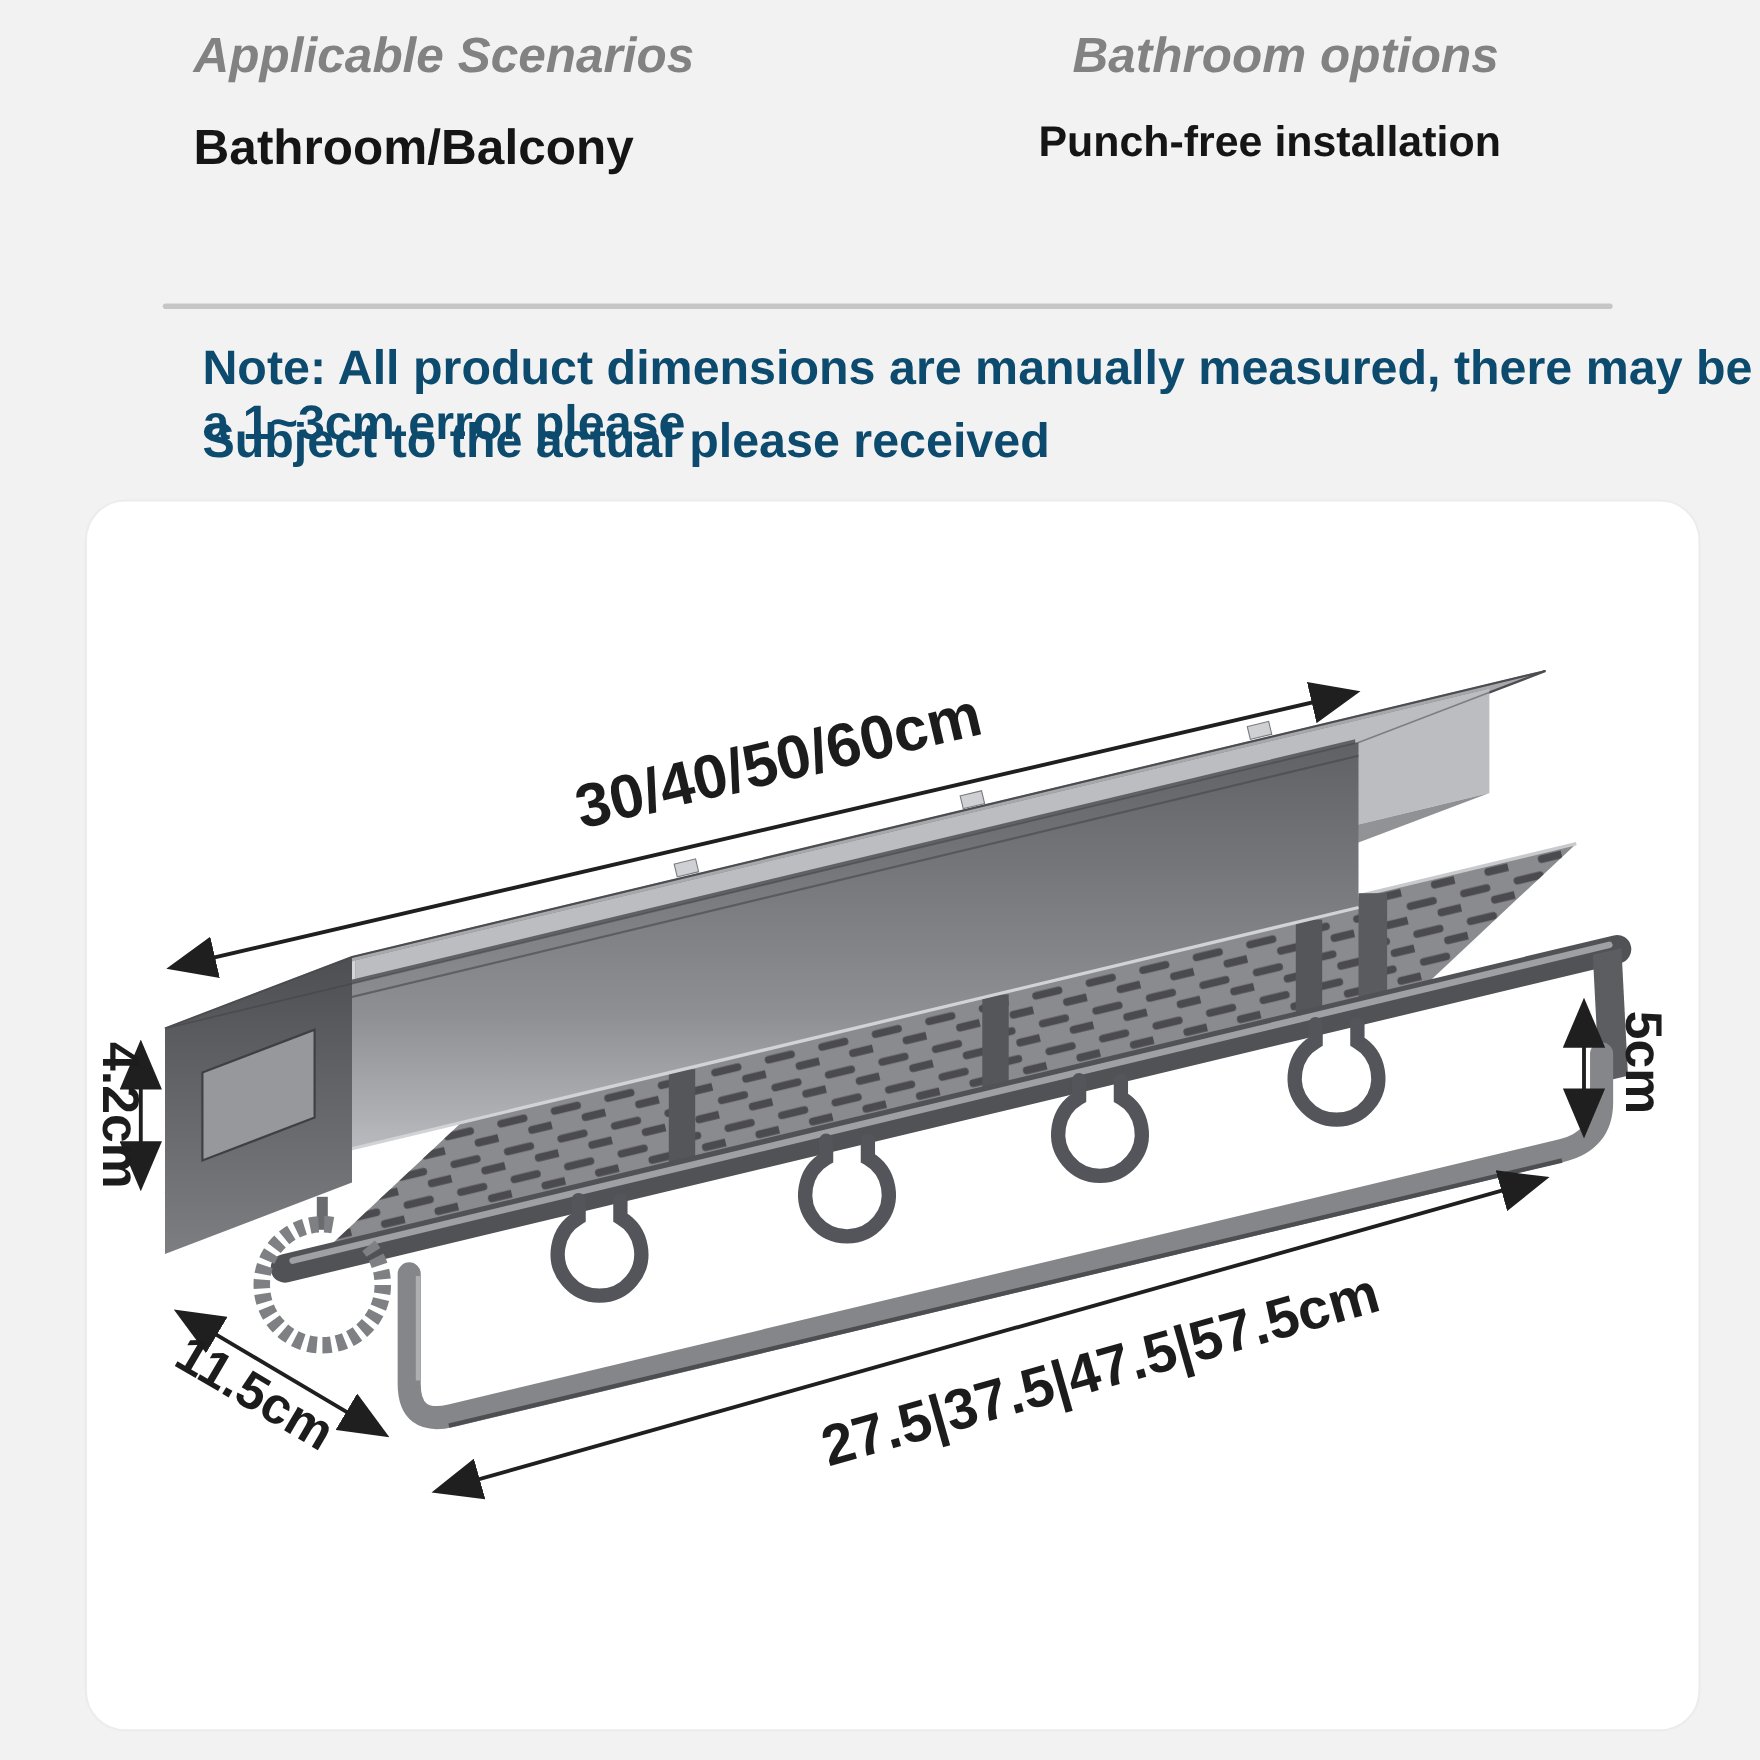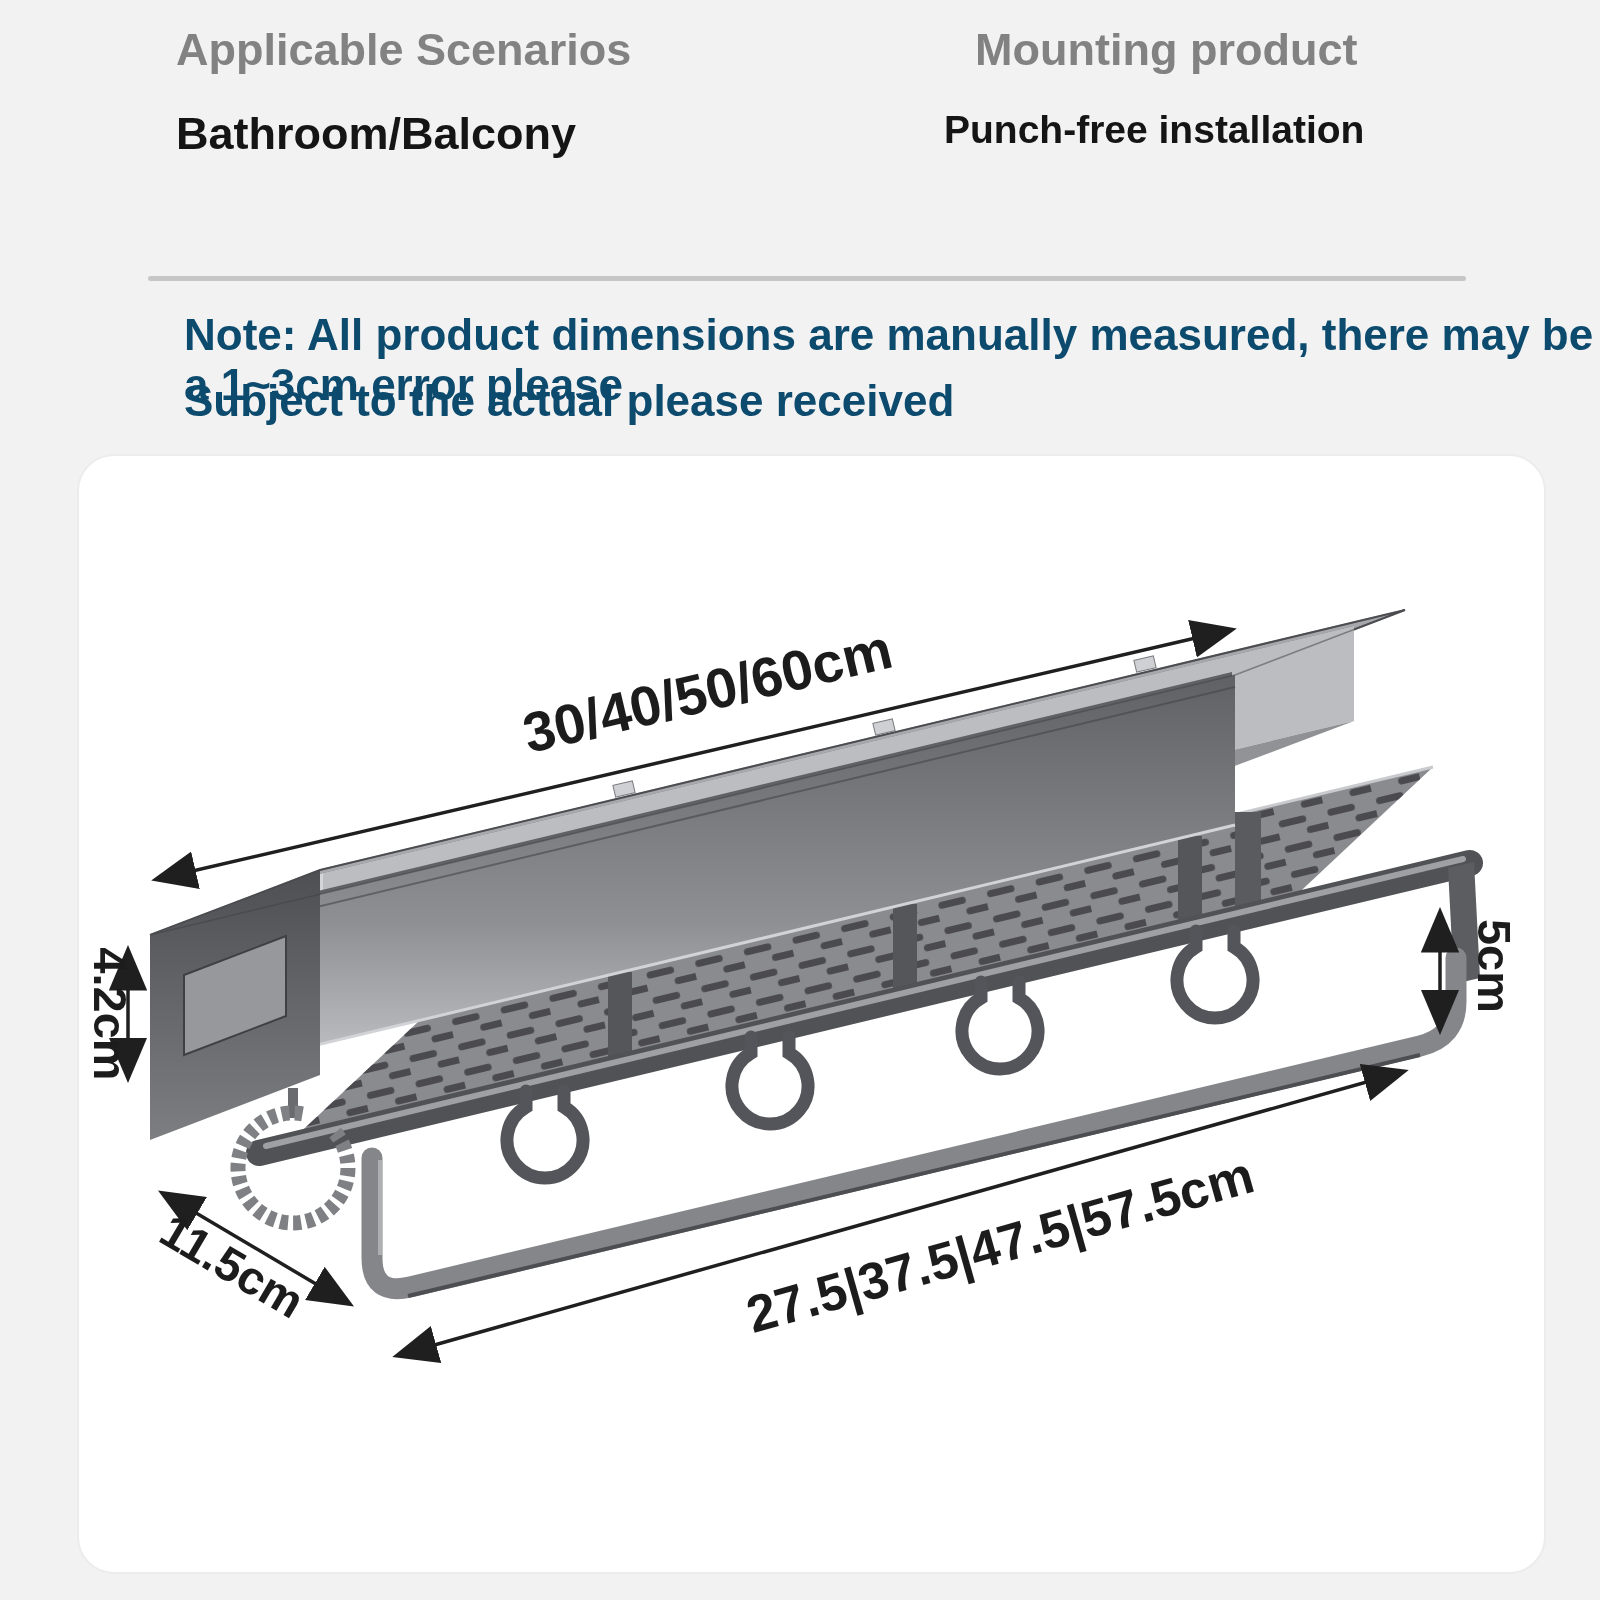--- a/index.html
+++ b/index.html
@@ -1,33 +1,33 @@
 <!DOCTYPE html>
 <html><head>
 <meta charset="utf-8">
 <style>
   html,body{margin:0;padding:0;}
   .screen{position:relative;width:1600px;height:1600px;background:#f2f2f2;overflow:hidden;
           font-family:"Liberation Sans",sans-serif;}
-  .hdr-label{position:absolute;font-size:45px;font-weight:bold;color:#828282;letter-spacing:0px;}
+  .hdr-label{position:absolute;font-size:45px;font-weight:bold;color:#828282;letter-spacing:0px;font-style:italic;}
   .hdr-value{position:absolute;font-size:45px;font-weight:bold;color:#151515;}
   .divider{position:absolute;left:148px;top:276px;width:1318px;height:5px;background:#c6c6c6;border-radius:3px;}
   .note-line{position:absolute;left:184px;font-size:44px;font-weight:bold;color:#0c4a6e;}
   .art{position:absolute;left:0;top:0;width:1600px;height:1600px;}
   text{font-family:"Liberation Sans",sans-serif;}
 </style>
 </head>
 <body>
 
 <div class="screen">
 
   <div class="hdr-label" style="left:176px;top:24px">Applicable Scenarios</div>
   <div class="hdr-value" style="left:176px;top:108px">Bathroom/Balcony</div>
 
-  <div class="hdr-label" style="left:975px;top:24px">Mounting product</div>
+  <div class="hdr-label" style="left:975px;top:24px">Bathroom options</div>
   <div class="hdr-value" style="left:944px;top:108px;font-size:39px">Punch-free installation</div>
 
   <div class="divider"></div>
 
   <div class="note-line" style="top:310px">Note: All product dimensions are manually measured, there may be a 1~3cm error please</div>
   <div class="note-line" style="top:376px">Subject to the actual please received</div>
 
   <svg class="art" viewBox="0 0 1600 1600">
     <defs>
       <marker id="ah" markerWidth="13" markerHeight="11" refX="11" refY="5.5" orient="auto-start-reverse">

